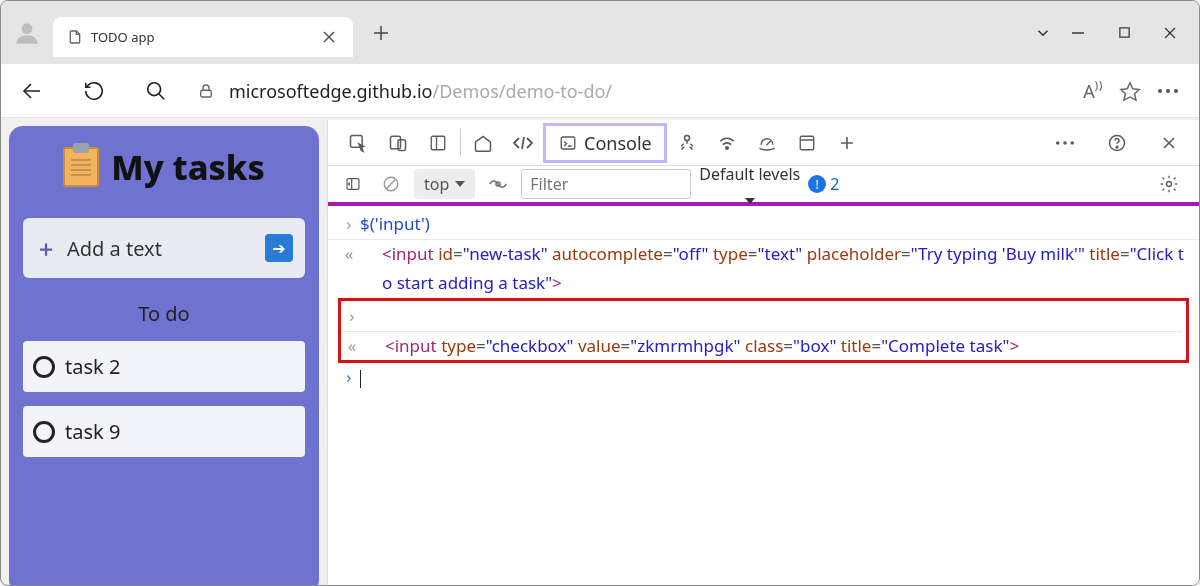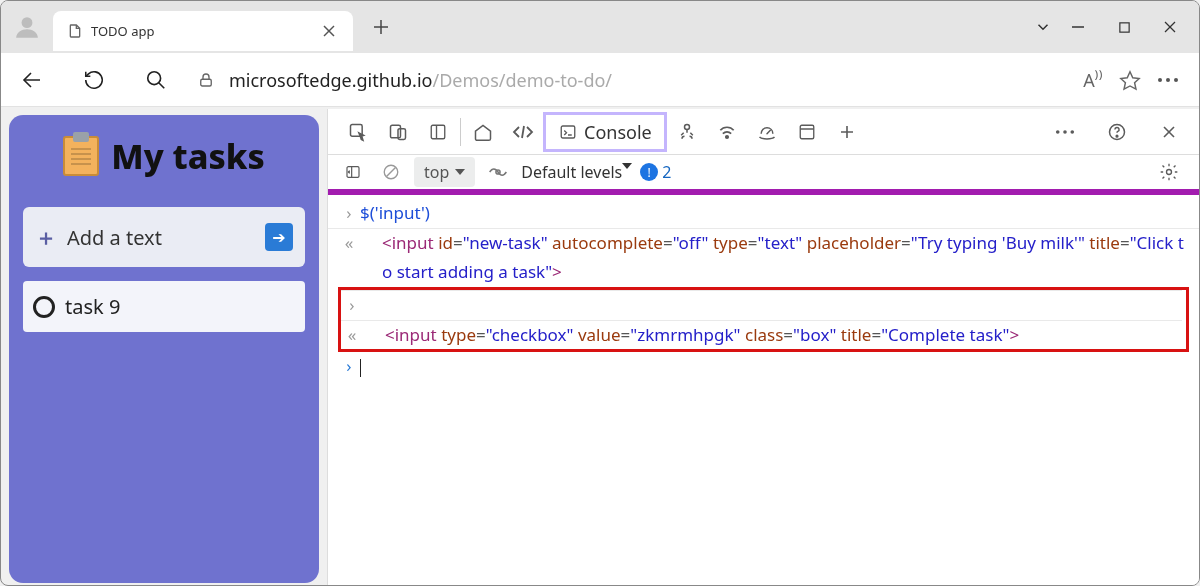--- a/index.html
+++ b/index.html
@@ -1,19 +1,19 @@
 <!DOCTYPE html>
 <html><head>
 <meta charset="utf-8">
 <style>
   * { box-sizing: border-box; margin: 0; padding: 0; font-family: system-ui, -apple-system, "Segoe UI", sans-serif; }
   body { width: 1200px; height: 586px; background: #f0f0f0; border: 1px solid #888; border-radius: 8px; overflow: hidden; position: relative; }
 
   
-  .titlebar { display: flex; align-items: center; height: 52px; background: #e5e5e5; }
+  .titlebar { display: flex; align-items: center; height: 63px; background: #e5e5e5; }
   .profile-icon { width: 36px; height: 36px; margin: 6px 8px; display: flex; align-items: center; justify-content: center; color: #999; }
   .tab { display: flex; align-items: center; background: #fff; height: 40px; margin-top: 8px; border-radius: 8px 8px 0 0; padding: 0 14px; min-width: 300px; gap: 8px; }
   .tab-favicon { width: 16px; height: 16px; color: #555; }
   .tab-title { font-size: 13px; color: #333; flex: 1; }
   .tab-close { width: 20px; height: 20px; display:flex; align-items:center; justify-content:center; color:#555; }
   .newtab-btn { width: 36px; height: 36px; margin-left: 10px; display:flex; align-items:center; justify-content:center; }
   .titlebar-spacer { flex: 1; }
   .win-controls { display: flex; gap: 0; padding-right: 6px; }
   .win-btn { width: 46px; height: 40px; display:flex; align-items:center; justify-content:center; color:#333; }
   .chev-icon { width:24px; height:24px; display:flex; align-items:center; justify-content:center; }
@@ -49,24 +49,24 @@
   .task-text { font-size:20px; color:#222; }
 
   
   .devtools { flex:1; background:#fff; display:flex; flex-direction:column; border-left:1px solid #ddd; margin-top:2px; }
   .dt-tabs { height:46px; display:flex; align-items:center; padding: 0 10px; gap: 0; border-bottom:1px solid #ddd; position:relative;}
   .dt-ico { width:40px; height:40px; display:flex; align-items:center; justify-content:center; color:#5b5b5b; }
   .dt-sep { width:1px; height:28px; background:#ccc; margin:0 2px; }
   .dt-tab-active { display:flex; align-items:center; gap:6px; padding: 4px 12px; border:3px solid #c4b5fd; height:40px;}
   .dt-tab-text { font-size:18px; color:#333; }
   .dt-right { margin-left:auto; display:flex; align-items:center; gap:12px;}
-  .dt-bar2 { height:40px; display:flex; align-items:center; gap:8px; padding:0 10px; border-bottom:6px solid #a21caf; }
+  .dt-bar2 { height:40px; display:flex; align-items:center; gap:8px; padding:0 10px; border-bottom:4px solid #a21caf; }
   .pill { display:flex; align-items:center; gap:6px; background:#eceded; padding:4px 10px; border-radius:4px; font-size:16px; color:#555;}
   .filter-input { border:1px solid #ccc; border-radius:3px; height:30px; width:170px; padding:0 8px; font-size:16px; color:#888;}
-  .levels { font-size:16px; color:#333; display:flex; gap:0;}
+  .levels { font-size:16px; color:#333; display:flex; align-items:center; gap:11px;flex-direction:column;}
   .err-badge { display:flex; align-items:center; gap:4px; color:#1566c0; font-size:16px;}
   .err-dot { width:18px; height:18px; background:#1d74e2; color:#fff; border-radius:50%; display:flex; align-items:center; justify-content:center; font-size:12px;}
   .gear-right { margin-left:auto; color:#555; }
 
   .console-body { font-family: Consolas, "Courier New", monospace; font-size:17px; line-height:1.7; padding:4px 0 0 0; position:relative; }
   .crow { display:flex; padding:0 10px; }
   .gutter { width:22px; color:#9a9a9a; text-align:center; user-select:none; flex-shrink:0;}
   .code { white-space: pre-wrap; word-break: break-all; }
   .sep-line { border-top:1px solid #e9e9e9; }
   .indent { padding-left:22px; }
@@ -194,20 +194,25 @@
     <div class="app-title-row">
       <div class="clip-icon"></div>
       <div class="app-title">My tasks</div>
     </div>
     <div class="add-task-card">
       <div class="add-left">
         <span class="plus-add">＋</span>
         <span class="add-text">Add a text</span>
       </div>
       <div class="arrow-btn">➔</div>
+    </div>
+    <div class="section-label">To do</div>
+    <div class="task-card">
+      <div class="task-radio"></div>
+      <div class="task-text">task 2</div>
     </div>
     <div class="task-card">
       <div class="task-radio"></div>
       <div class="task-text">task 9</div>
     </div>
   </div>
 
   <div class="devtools">
     <div class="dt-tabs">
       <div class="dt-ico">
@@ -325,20 +330,21 @@
           <svg width="10" height="10" viewBox="0 0 10 10" fill="#555">
             <polygon points="0,2 10,2 5,8"></polygon>
           </svg>
         </span>
       <span class="dt-ico" style="width:30px">
           <svg width="20" height="14" viewBox="0 0 24 14" fill="none" stroke="#777" stroke-width="1.8">
             <path d="M2 7c3-5 7-5 10 0s7 5 10 0"></path>
             <circle cx="12" cy="7" r="2.5"></circle>
           </svg>
         </span>
+      <input class="filter-input" placeholder="Filter" style="">
       <span class="levels">
           <span>Default levels</span>
           <svg width="10" height="10" viewBox="0 0 10 10" fill="#333">
             <polygon points="0,2 10,2 5,8"></polygon>
           </svg>
         </span>
       <span class="err-badge">
           <span class="err-dot">!</span>
           <span>2</span>
         </span>

